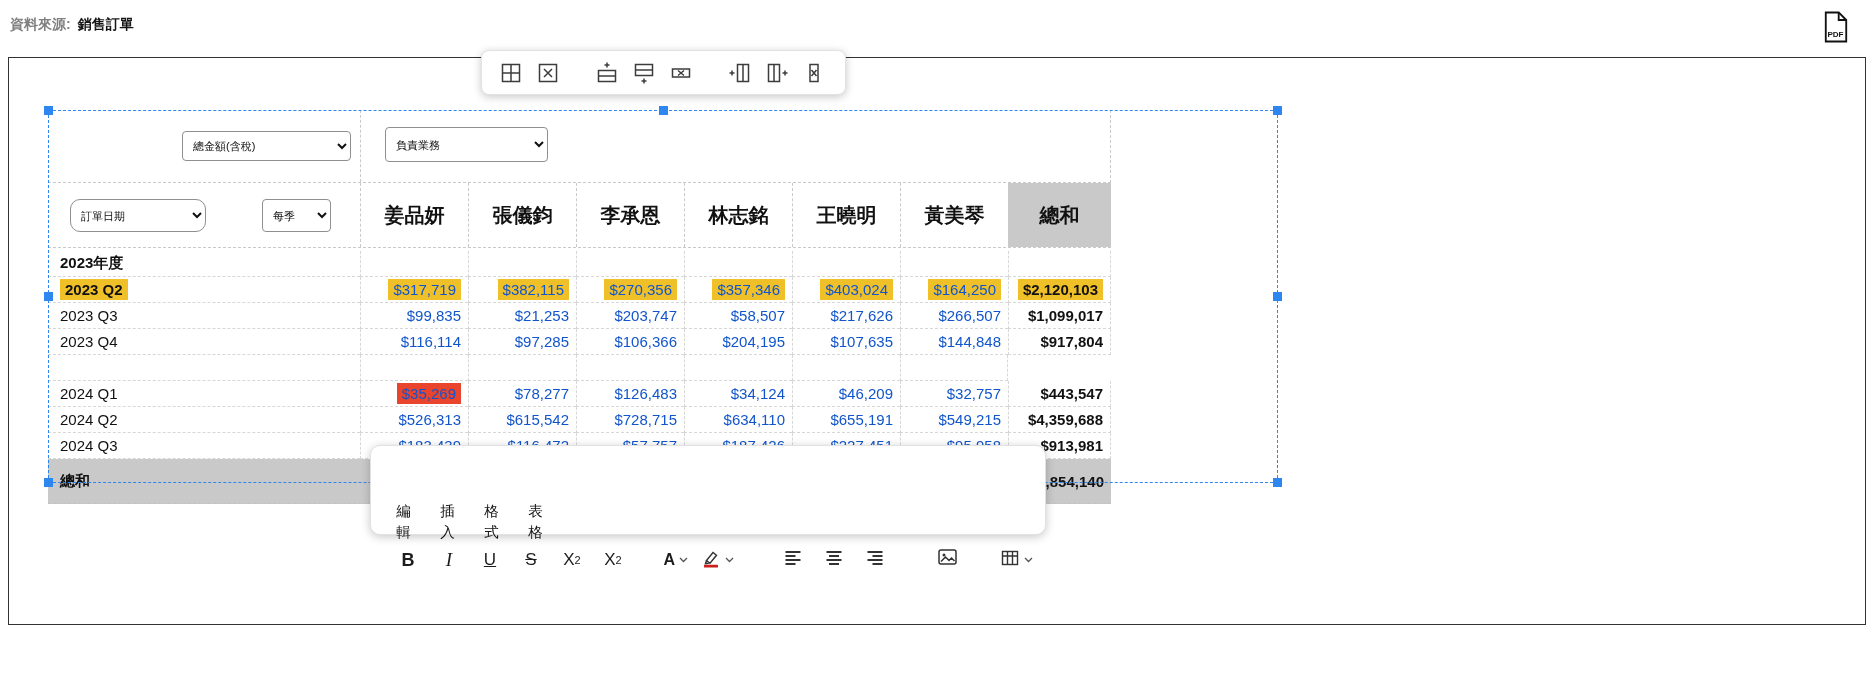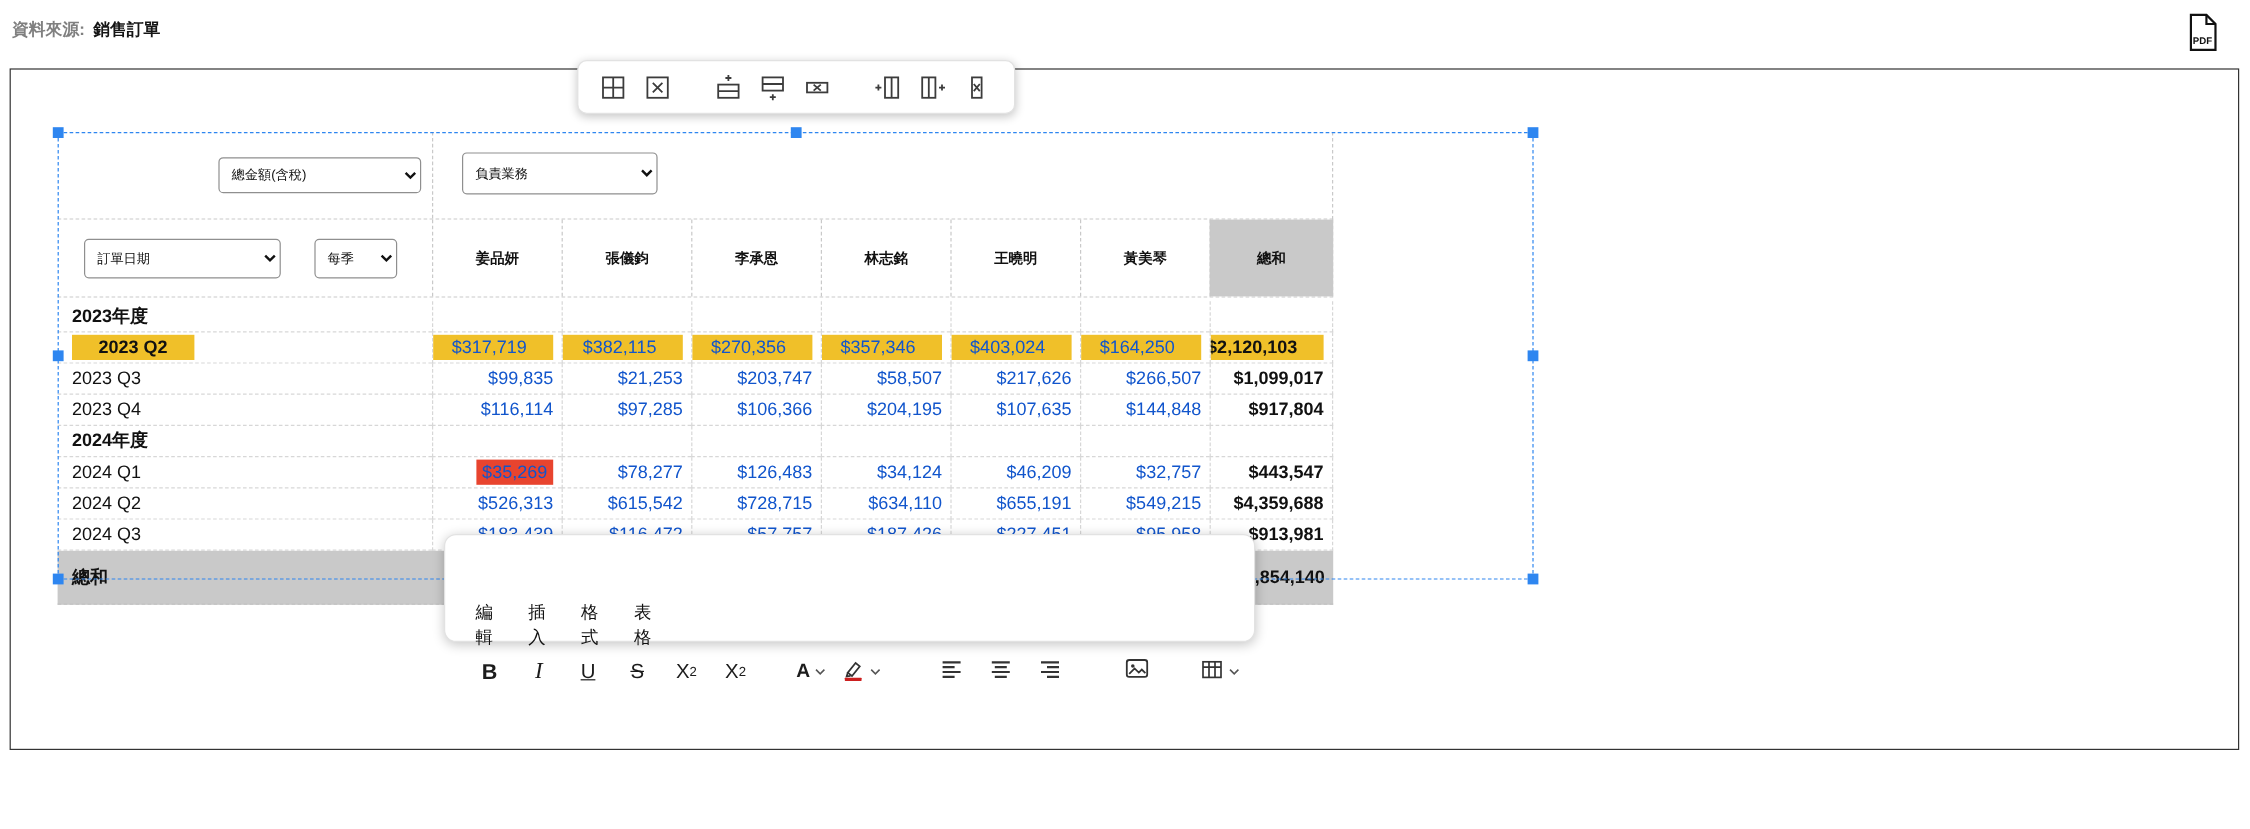--- a/index.html
+++ b/index.html
@@ -24,40 +24,40 @@
   .filter-row::before { content:""; position:absolute; left:312px; top:0; bottom:0;
     border-left:1px dashed #c9c9c9; }
   select { font-family:inherit; font-size:11px; border:1px solid #8f8f8f;
     border-radius:4px; background:#fff; padding:0 6px; color:#111; }
   .sel-value    { position:absolute; left:134px; top:21px; width:169px; height:30px; }
   .sel-colfield { position:absolute; left:337px; top:17px; width:163px; height:35px; }
   .header-row { position:relative; display:grid;
     grid-template-columns:312px 108px 108px 108px 108px 108px 108px 103px;
     height:65px; border-bottom:1px dashed #c9c9c9; }
   .hcell { display:flex; align-items:center; justify-content:center;
-    font-weight:bold; font-size:12px; border-left:1px dashed #c9c9c9; }
+    font-weight:bold; font-size:20px; border-left:1px dashed #c9c9c9; }
   .hcell:last-child { border-right:1px dashed #c9c9c9; }
   .hc-total { background:var(--gray,#c9c9c9); }
-  .sel-rowfield { position:absolute; left:22px;  top:16px; width:164px; height:33px; }
+  .sel-rowfield { position:absolute; left:22px;  top:16px; width:136px; height:33px;border-radius:10px; }
   .sel-period   { position:absolute; left:214px; top:16px; width:69px;  height:33px; }
   .rows { margin-top:3px; }
   .prow { display:grid;
     grid-template-columns:312px 108px 108px 108px 108px 108px 108px 103px; height:26px; }
   .prow .cell { display:flex; align-items:center; overflow:hidden;
     border-bottom:1px dashed #d7d7d7; border-left:1px dashed #d7d7d7; }
   .prow .cell:first-child { border-left:none; padding-left:12px; }
   .prow .cell:last-child { border-right:1px dashed #d7d7d7; }
   .cell.value { justify-content:flex-end; padding-right:7px; }
   .cell .val { font-size:15px; white-space:nowrap; }
   .cell.value .val { color:var(--blue,#1155cc); }
   .cell.value.total-col .val { color:#111; font-weight:bold; }
   .cell.label .val { color:#111; }
   .prow.group .cell.label .val { font-weight:bold; }
   .cell.label.bold .val { font-weight:bold; }
-  .hl-yellow { background:var(--hl-yellow,#f0c029); padding:2px 22px; }
+  .hl-yellow { background:var(--hl-yellow,#f0c029); padding:2px 5px; }
   .hl-red    { background:var(--hl-red,#e8442e);   padding:2px 5px; }
   .prow.total { height:45px; background:var(--gray,#c9c9c9);
     border-bottom:1px dashed #c2c2c2; }
   .prow.total .cell { border:none; }
   .prow.total .cell.label .val { font-weight:bold; }
   
   .selection { position:absolute; left:48px; top:110px; width:1230px; height:373px;
     border:1px dashed var(--selblue,#2e86f0); z-index:3; pointer-events:none; }
   .handle { position:absolute; width:9px; height:9px;
     background:var(--selblue,#2e86f0); pointer-events:auto; }
@@ -223,23 +223,20 @@
             <span class="val">$107,635</span>
           </div>
           <div class="cell value">
             <span class="val">$144,848</span>
           </div>
           <div class="cell value total-col">
             <span class="val">$917,804</span>
           </div>
         </div>
         <div class="prow group">
-          <div class="cell label">
-            <span class="val">2024年度</span>
-          </div>
           <div class="cell value"></div>
           <div class="cell value"></div>
           <div class="cell value"></div>
           <div class="cell value"></div>
           <div class="cell value"></div>
           <div class="cell value"></div>
           <div class="cell value total-col"></div>
         </div>
         <div class="prow data">
           <div class="cell label">

